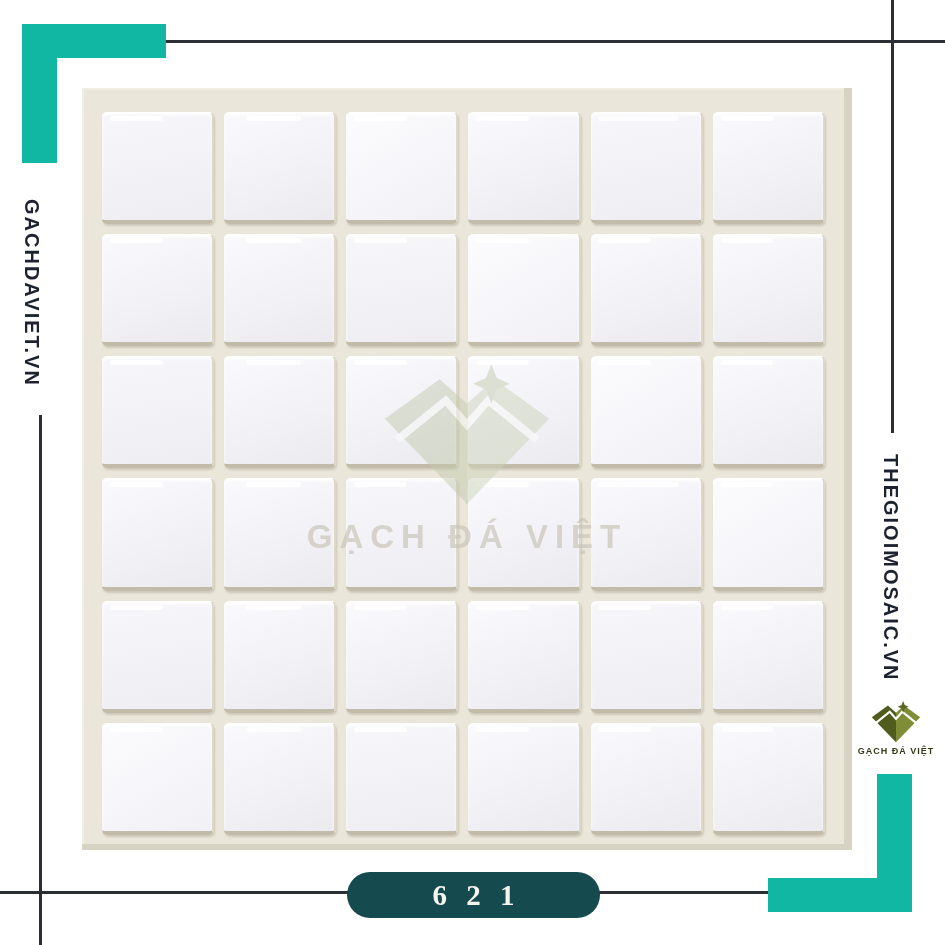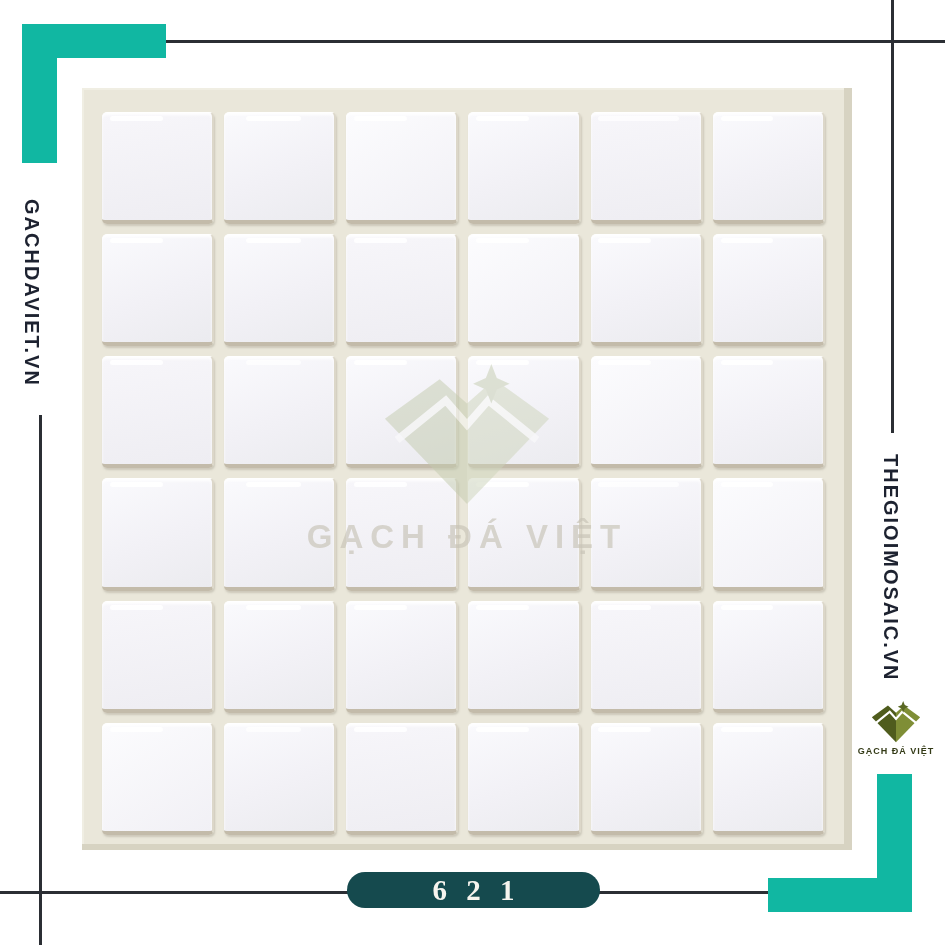--- a/index.html
+++ b/index.html
@@ -67,21 +67,21 @@
   }
   
   .brand-logo{position:absolute; left:851px; top:701px; width:90px; text-align:center;}
   .brand-logo svg{width:64px; height:43px; display:block; margin:0 auto;}
   .brand-logo .logo-text{
     margin-top:2px; font-weight:bold; font-size:9px; letter-spacing:1px;
     color:#343b17; white-space:nowrap;
   }
   
   .badge{
-    position:absolute; left:347px; top:872px; width:253px; height:36px;
+    position:absolute; left:347px; top:872px; width:253px; height:46px;
     background:var(--badgeBg,#154a4e); border-radius:24px;
     display:flex; align-items:center; justify-content:center; z-index:3;
   }
   .badge span{
     font-family:"Liberation Serif", serif; font-weight:bold; font-size:29px;
     letter-spacing:6px; color:#f6f4ee; padding-left:6px;
   }
 </style>
 </head>
 <body>

